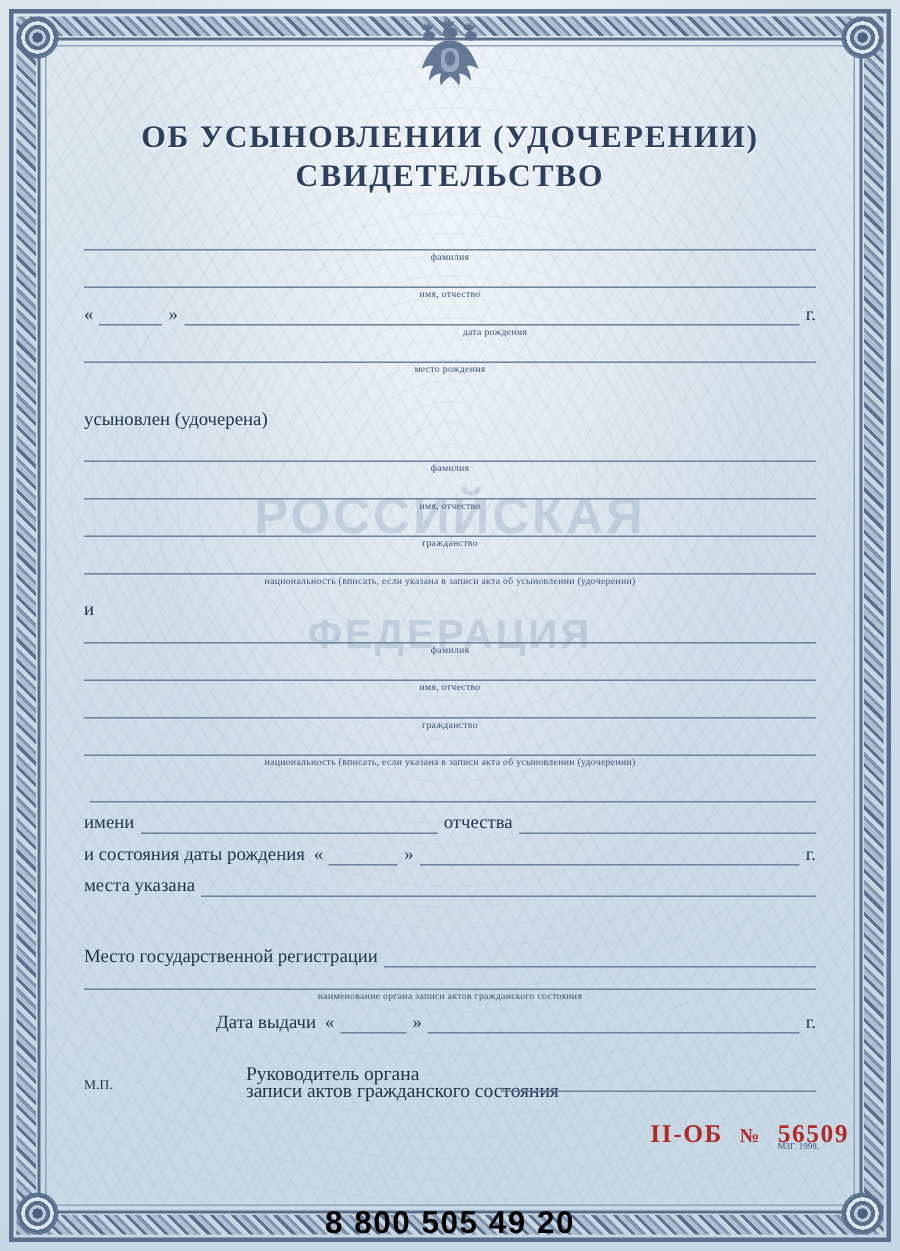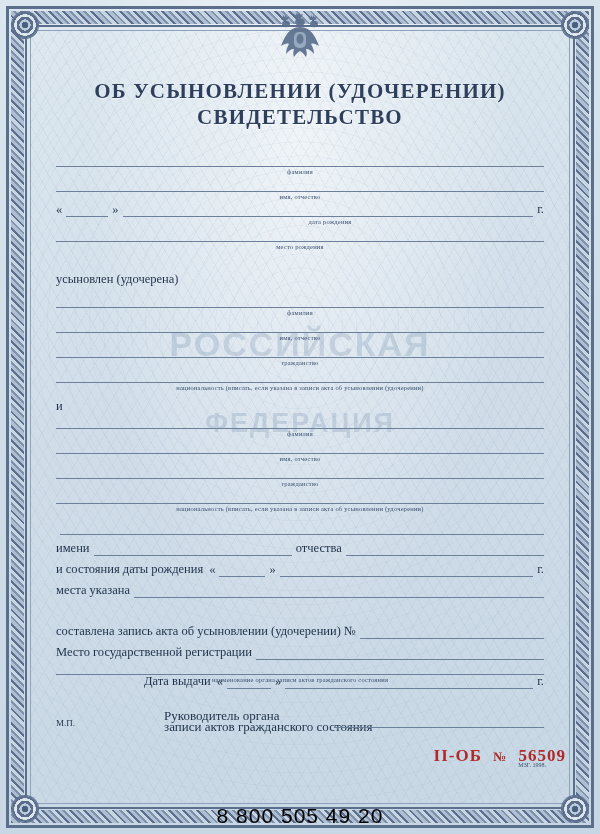--- a/index.html
+++ b/index.html
@@ -246,21 +246,21 @@
     color: #3c5070;
   }
 
   
   .phone {
     position: absolute;
     left: 0; right: 0;
     bottom: 6px;
     text-align: center;
     font-family: "Liberation Sans", sans-serif;
-    font-weight: normal;
+    font-weight: bold;
     font-size: 21px;
     color: #000000;
     letter-spacing: 1px;
   }
 </style>
 </head>
 <body>
 
 <div id="certificate">
 
@@ -404,24 +404,20 @@
       <div class="row flex">
         <span class="label">места указана</span>
         <span class="fld nomr"></span>
       </div>
 
       <div class="gap-lg"></div>
 
 
       <div class="small-gap"></div>
 
-      <div class="row flex">
-        <span class="label">составлена запись акта об усыновлении (удочерении) №</span>
-        <span class="fld nomr"></span>
-      </div>
 
       <div class="small-gap"></div>
 
       <div class="row flex">
         <span class="label">Место государственной регистрации</span>
         <span class="fld nomr"></span>
       </div>
 
       <div class="row">
         <div class="line"></div>

